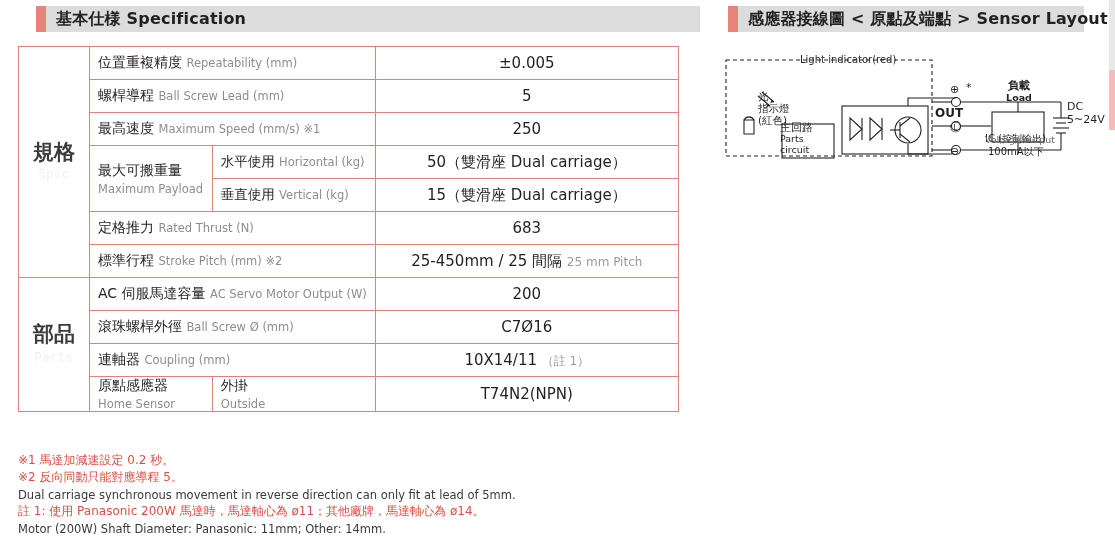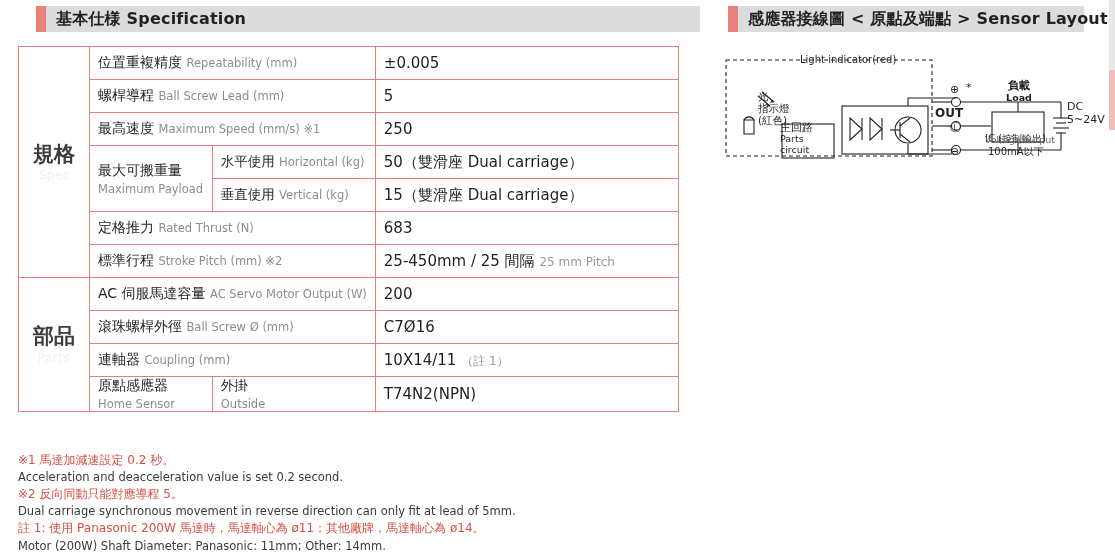--- a/index.html
+++ b/index.html
@@ -49,26 +49,28 @@
   }
   td.side{
     background:#f4bfbb;
     width:54px;
     text-align:center;
     font-size:21px;
     font-weight:bold;
     line-height:1.18;
     color:#3b3b3b;
     padding:0;
+    font-family:Liberation Mono, monospace;
   }
   td.side .en{
     display:block;font-size:12px;font-weight:normal;color:#f3f0ef;letter-spacing:.5px;
     margin-top:2px;
   }
   td.value{
+    text-align:center;
     font-size:15px;
     width:286px;
   }
   td.value .grey{color:#9a9a9a;font-size:12px;}
   td.sublabel{
     background:#fdeeec;
     font-size:13.5px;
     width:146px;
   }
   td.sublabel .sub{color:#8d8d8d;font-size:11.5px;}
@@ -204,21 +206,20 @@
         <span>外掛</span><br>
         <span class="sub">Outside</span>
       </td>
       <td class="value">T74N2(NPN)</td>
     </tr>
   </tbody>
 </table>
 
 <div id="notes">
   <div class="red">※1 馬達加減速設定 0.2 秒。</div>
-  <div class="blk">Acceleration and deacceleration value is set 0.2 second.</div>
   <div class="red">※2 反向同動只能對應導程 5。</div>
   <div class="blk">Dual carriage synchronous movement in reverse direction can only fit at lead of 5mm.</div>
   <div class="red">註 1: 使用 Panasonic 200W 馬達時，馬達軸心為 ø11；其他廠牌，馬達軸心為 ø14。</div>
   <div class="blk">Motor (200W) Shaft Diameter: Panasonic: 11mm; Other: 14mm.</div>
 </div>
 
 <div id="sensor-wrap">
   <svg width="376" height="148" viewBox="0 0 376 148" xmlns="http://www.w3.org/2000/svg">
     <g fill="none" stroke="#231f20" stroke-width="1.1">
 

